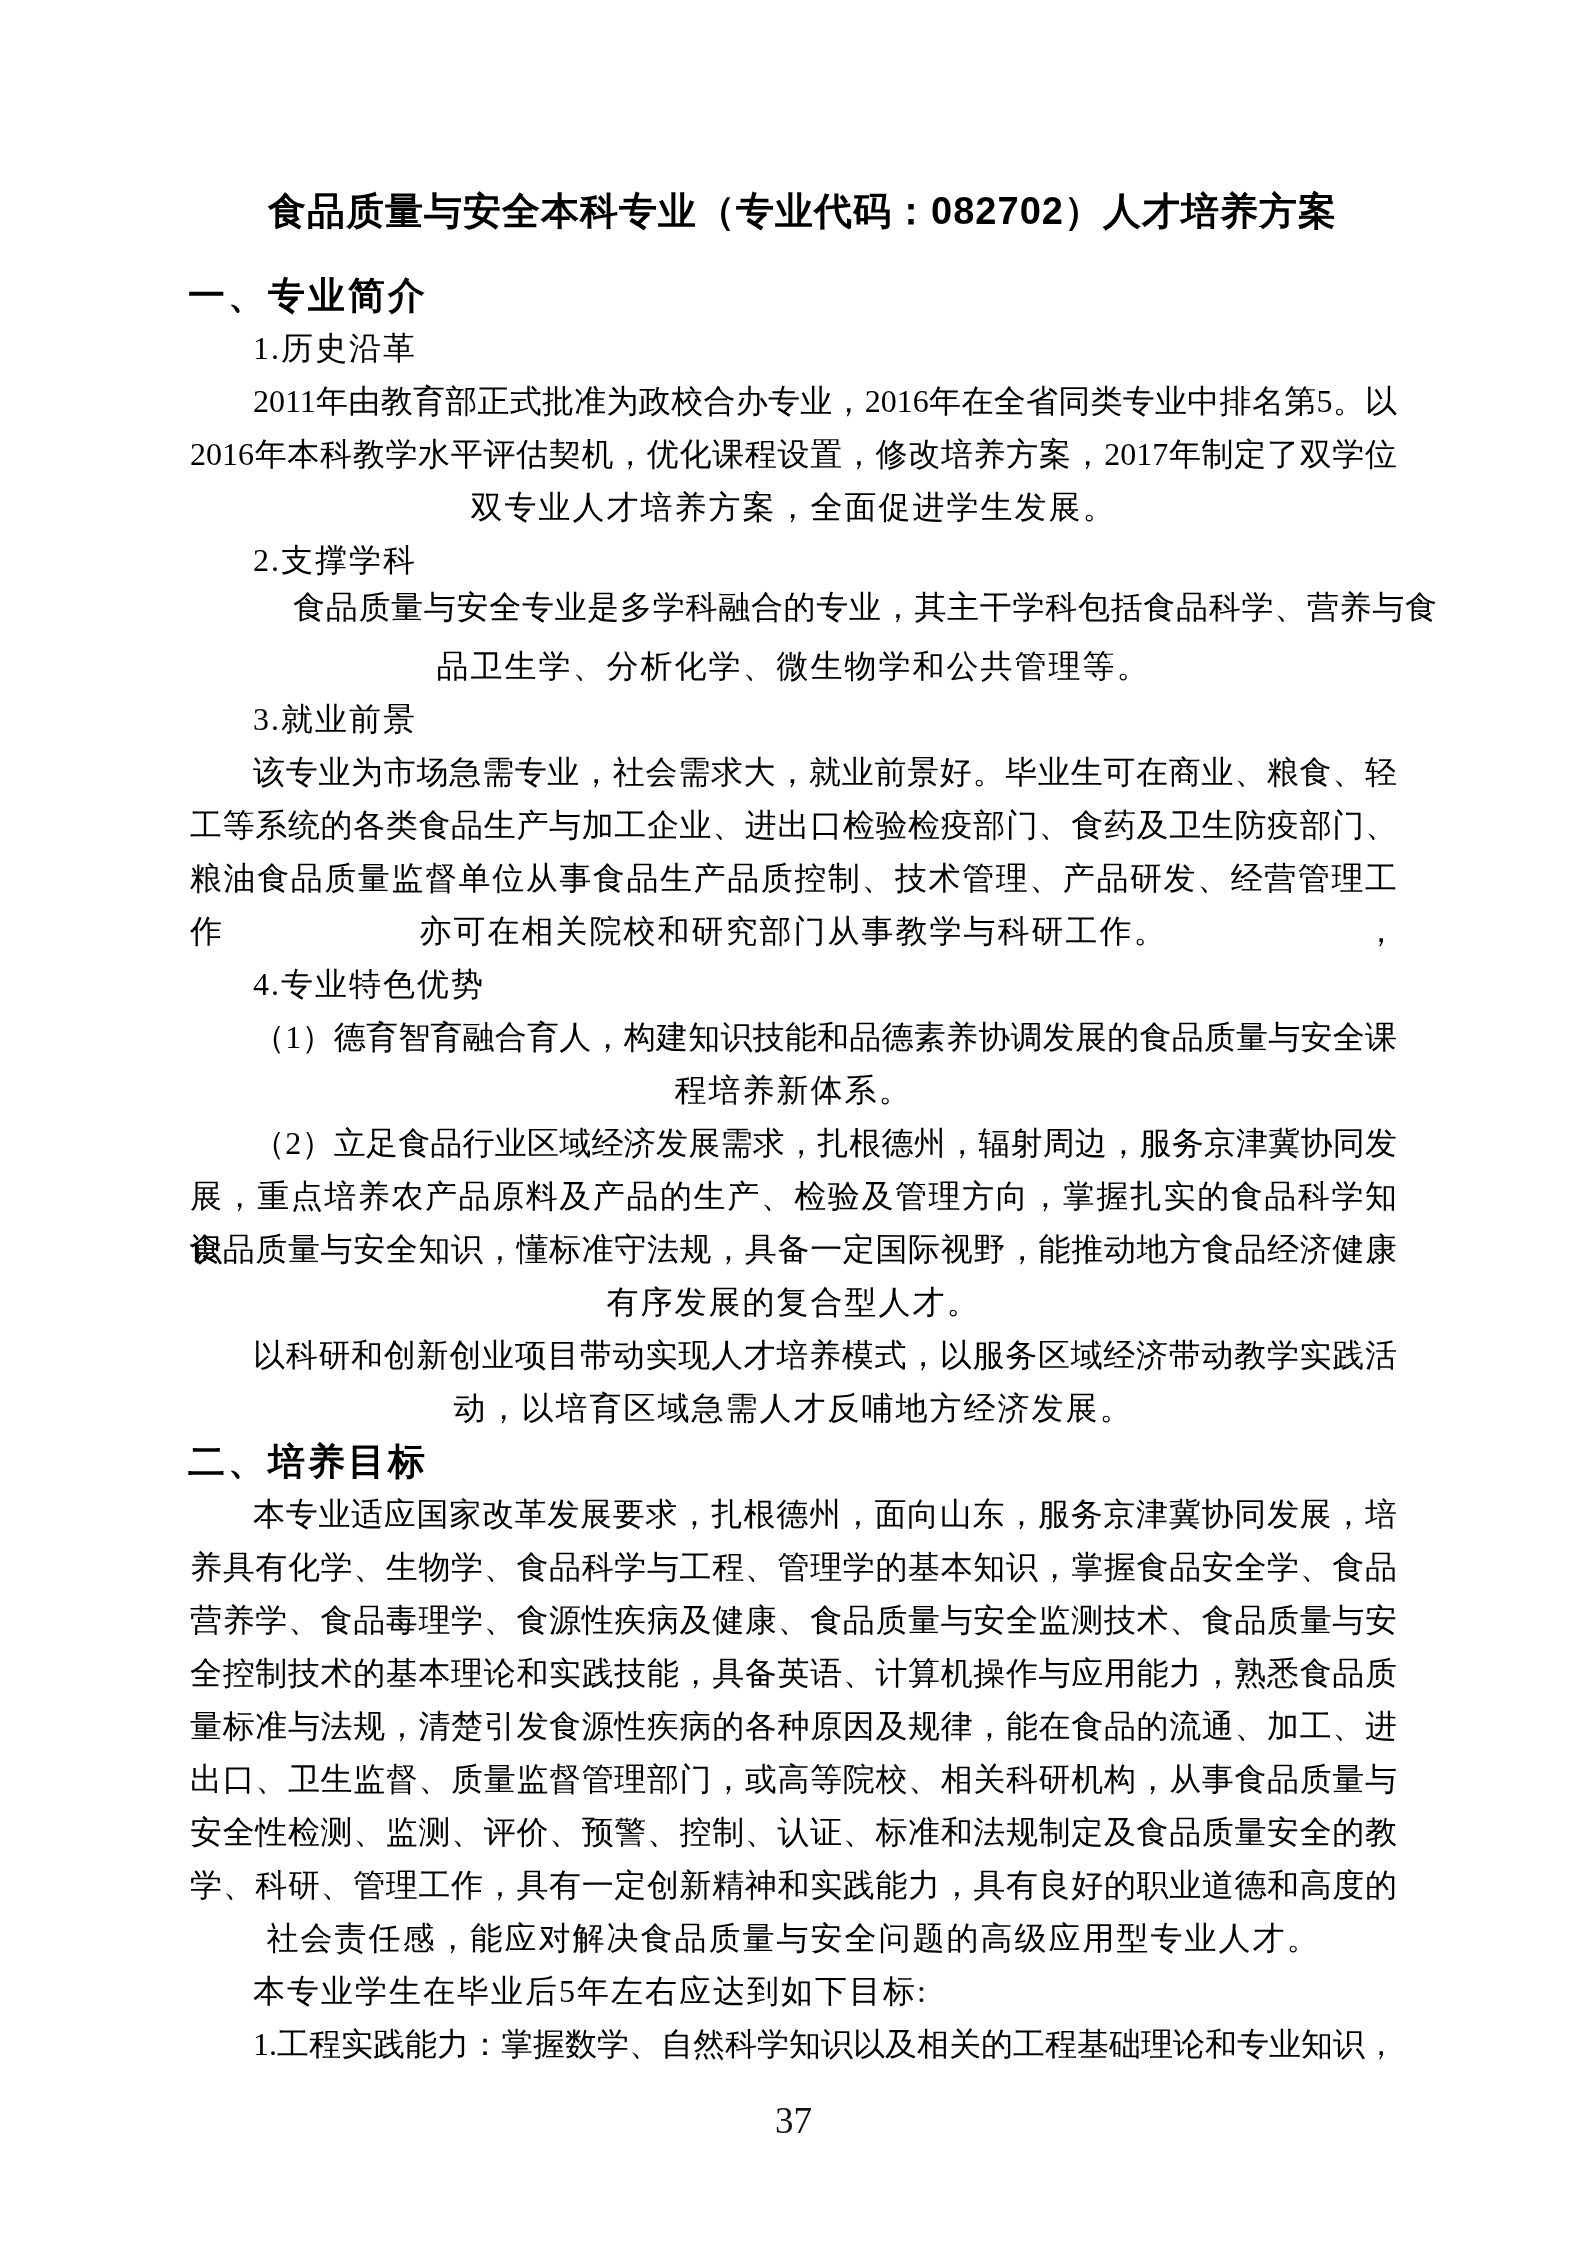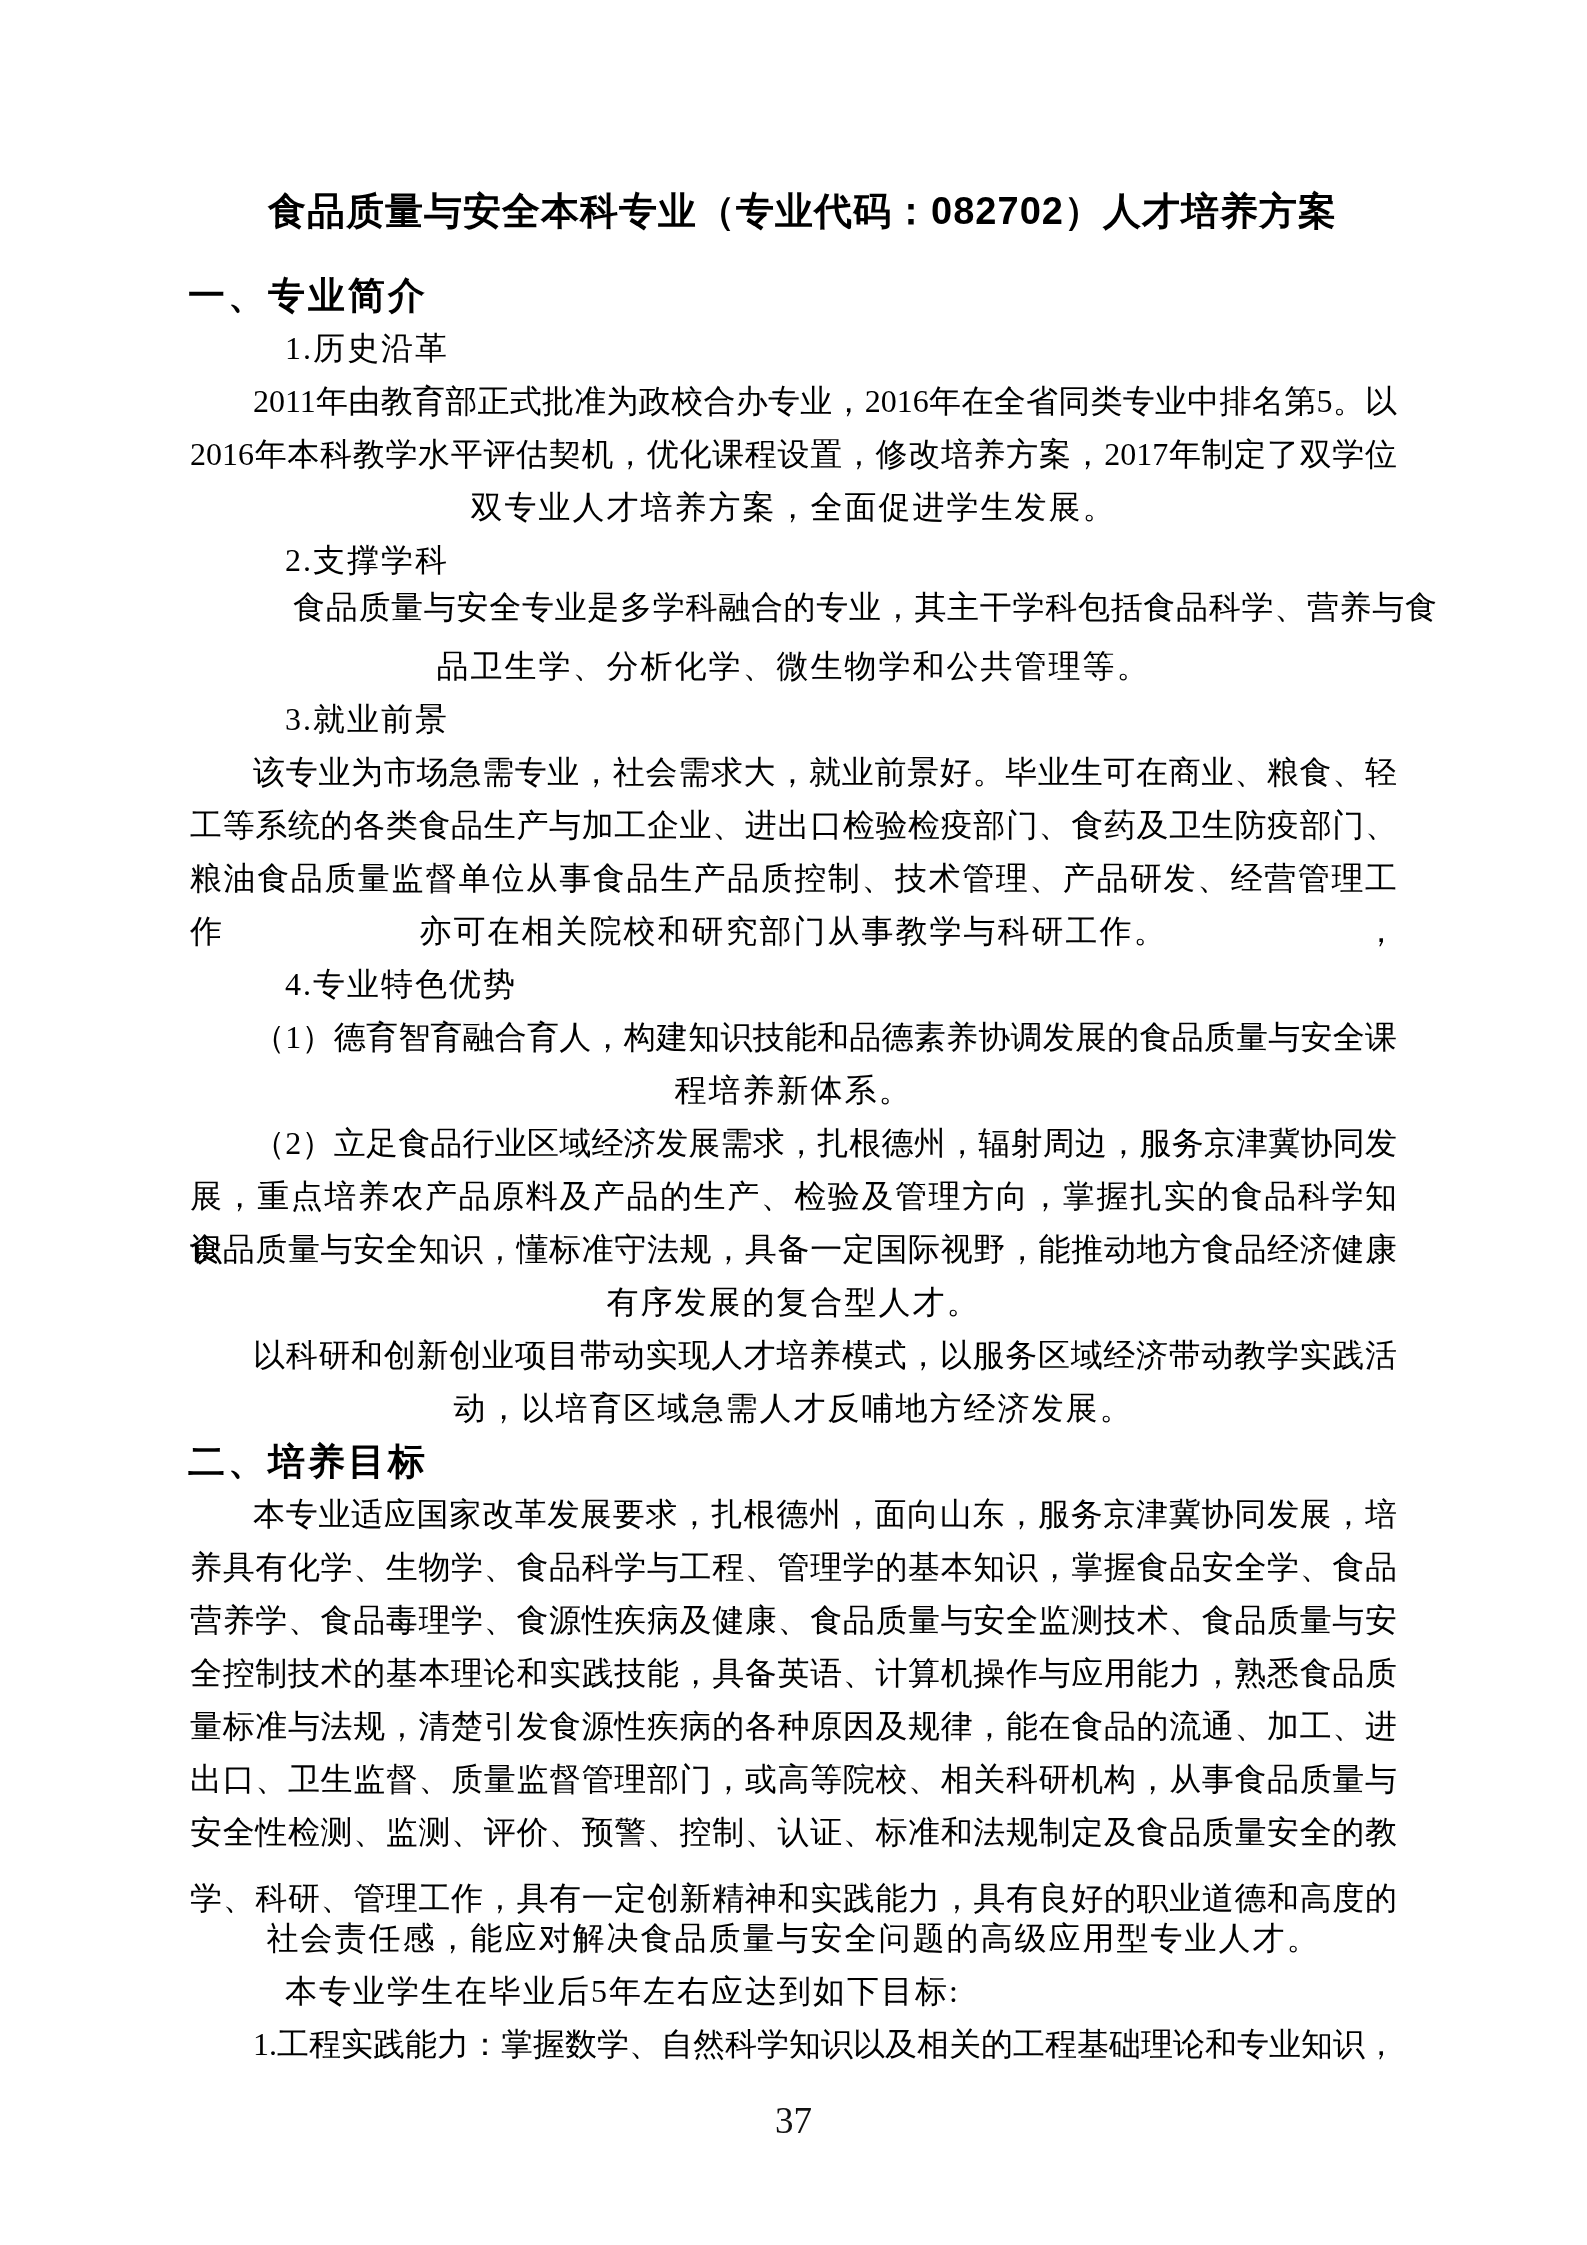--- a/index.html
+++ b/index.html
@@ -45,21 +45,20 @@
     font-size: 37px;
     letter-spacing: 3px;
     white-space: nowrap;
   }
   
   .sub {
     left: 253px;
     width: 1144px;
     letter-spacing: 2px;
     white-space: nowrap;
-    margin-left: 32px;
   }
   
   .first {
     left: 253px;
     width: 1144px;
     text-align: justify;
     text-align-last: justify;
     text-justify: inter-character;
   }
   
@@ -119,20 +118,20 @@
       <div class="line first" style="top: 1329px;">以科研和创新创业项目带动实现人才培养模式，以服务区域经济带动教学实践活</div>
       <div class="line end" style="top: 1382px;">动，以培育区域急需人才反哺地方经济发展。</div>
       <div class="line h1" style="top: 1435px;">二、培养目标</div>
       <div class="line first" style="top: 1488px;">本专业适应国家改革发展要求，扎根德州，面向山东，服务京津冀协同发展，培</div>
       <div class="line cont" style="top: 1541px;">养具有化学、生物学、食品科学与工程、管理学的基本知识，掌握食品安全学、食品</div>
       <div class="line cont" style="top: 1594px;">营养学、食品毒理学、食源性疾病及健康、食品质量与安全监测技术、食品质量与安</div>
       <div class="line cont" style="top: 1647px;">全控制技术的基本理论和实践技能，具备英语、计算机操作与应用能力，熟悉食品质</div>
       <div class="line cont" style="top: 1700px;">量标准与法规，清楚引发食源性疾病的各种原因及规律，能在食品的流通、加工、进</div>
       <div class="line cont" style="top: 1753px;">出口、卫生监督、质量监督管理部门，或高等院校、相关科研机构，从事食品质量与</div>
       <div class="line cont" style="top: 1806px;">安全性检测、监测、评价、预警、控制、认证、标准和法规制定及食品质量安全的教</div>
-      <div class="line cont" style="top: 1859px; margin-top: 13px;">学、科研、管理工作，具有一定创新精神和实践能力，具有良好的职业道德和高度的</div>
+      <div class="line cont" style="top: 1859px;">学、科研、管理工作，具有一定创新精神和实践能力，具有良好的职业道德和高度的</div>
       <div class="line end" style="top: 1912px;">社会责任感，能应对解决食品质量与安全问题的高级应用型专业人才。</div>
       <div class="line sub" style="top: 1965px;">本专业学生在毕业后5年左右应达到如下目标:</div>
       <div class="line first" style="top: 2018px;">1.工程实践能力：掌握数学、自然科学知识以及相关的工程基础理论和专业知识，</div>
     </div>
 
   <div class="page-number">37</div>
 </div>
 
 </body></html>

